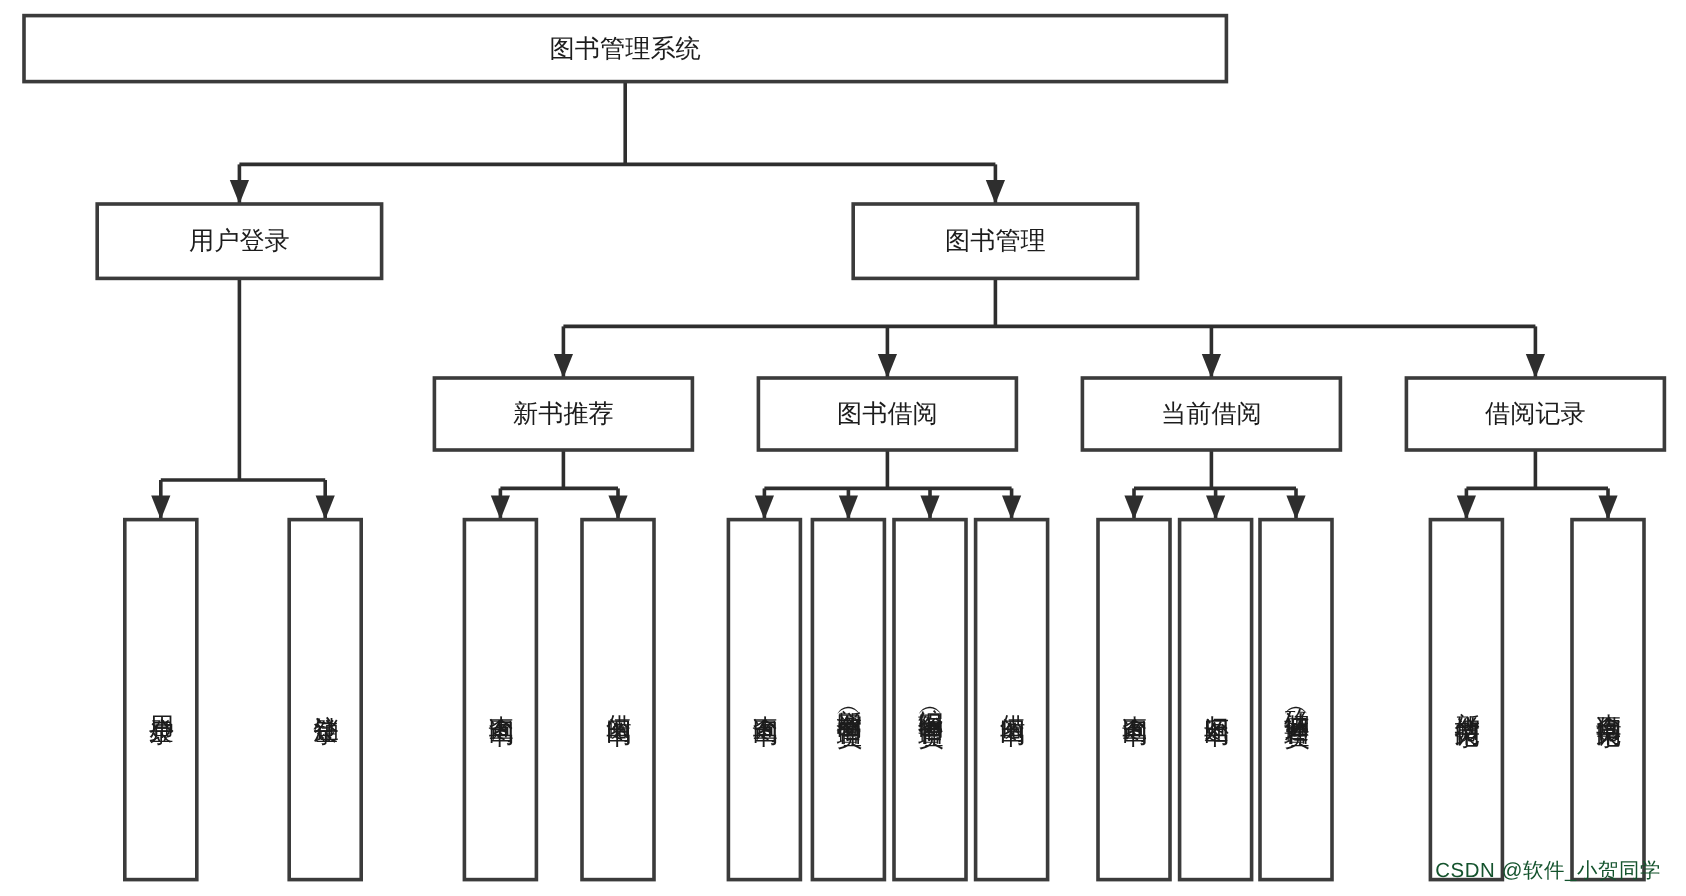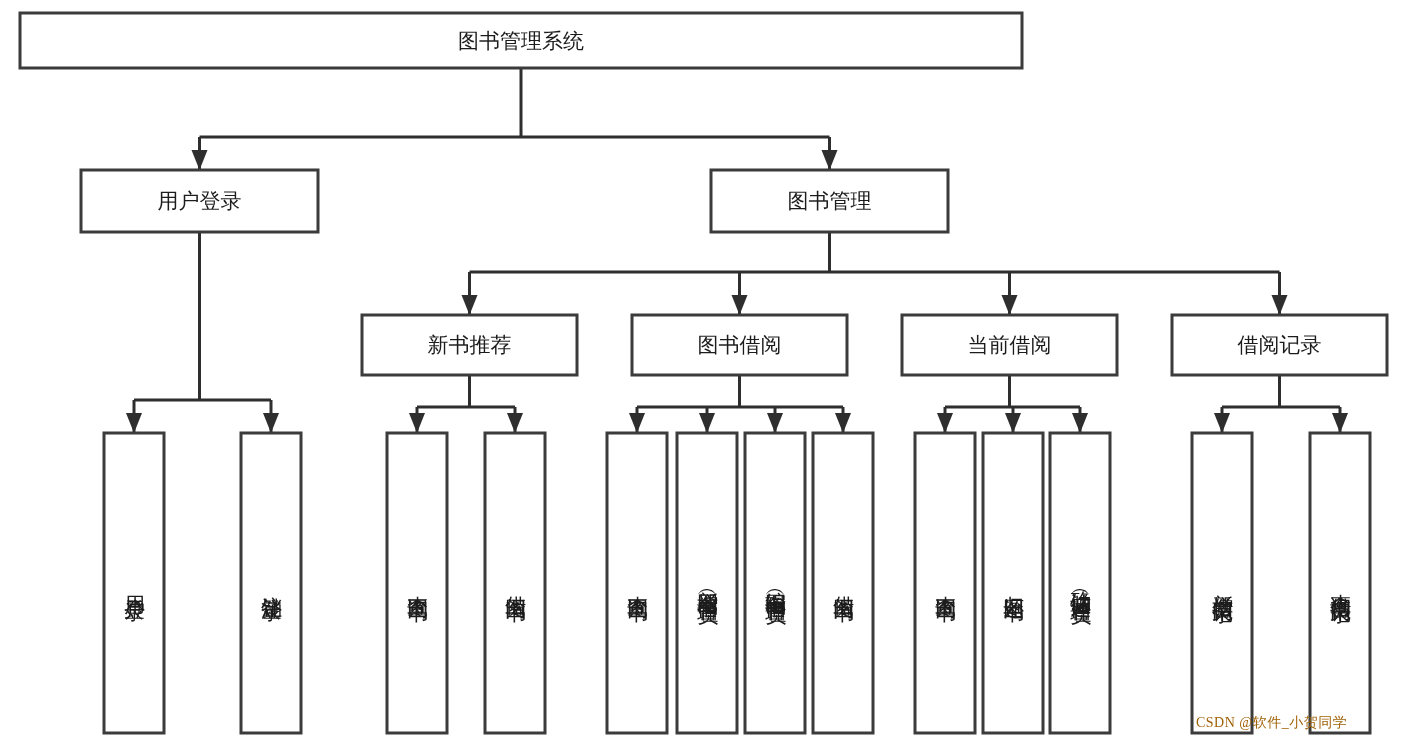--- a/index.html
+++ b/index.html
@@ -61,23 +61,23 @@
     letter-spacing: 2px;
     display: flex;
     align-items: center;
     justify-content: center;
     text-align: center;
     white-space: nowrap;
     pointer-events: none;
   }
   .watermark {
     position: absolute;
-    font-family: Liberation Serif, serif;
-    font-size: 14px;
-    color: #a16207;
+    font-family: Liberation Sans, sans-serif;
+    font-size: 17px;
+    color: #14532d;
     letter-spacing: 0.5px;
     white-space: nowrap;
   }
 </style>
 </head>
 <body>
 
 <div id="diagram-root">
   <svg class="diagram-canvas" viewBox="0 0 1405 747" preserveAspectRatio="none">
     <g id="edges-layer">

